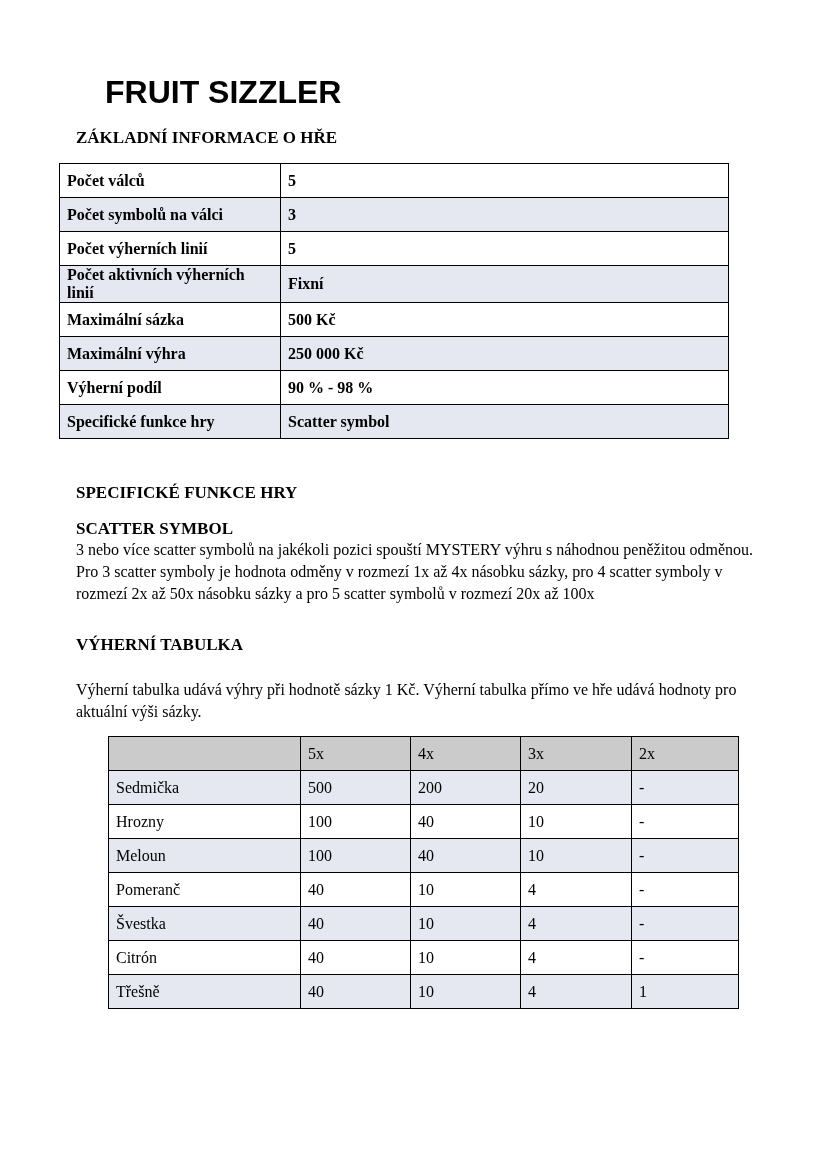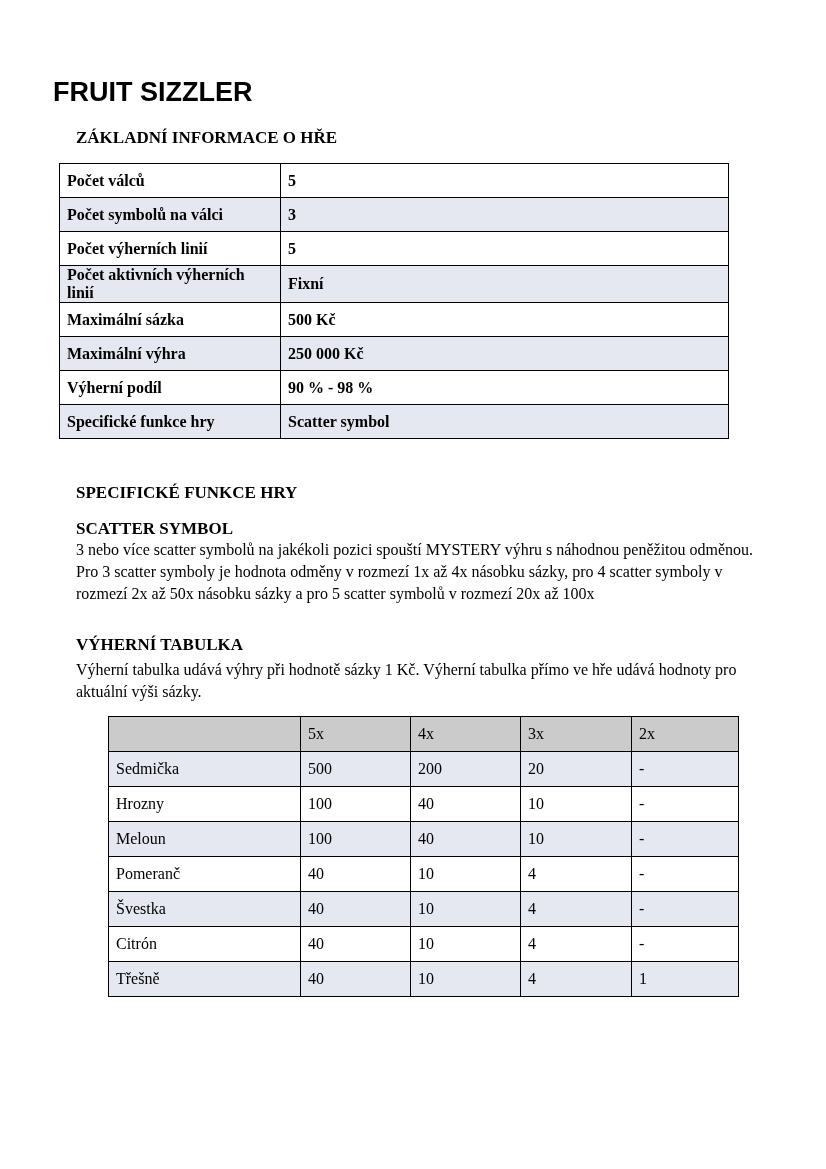--- a/index.html
+++ b/index.html
@@ -11,42 +11,42 @@
     font-family: "Liberation Serif", serif;
   }
   .page {
     position: relative;
     width: 826px; height: 1169px;
     background: var(--page-bg, #fff);
     overflow: hidden;
   }
   h1.doc-title {
     font-family: "Liberation Sans", sans-serif;
-    font-size: 27px; font-weight: bold;
+    font-size: 32px; font-weight: bold;
     line-height: 28px;
-    margin: 78px 0 0 53px;
+    margin: 78px 0 0 105px;
   }
   h2.section-heading {
     font-size: 17px; font-weight: bold;
     line-height: 20px;
     margin: 22px 0 0 76px;
   }
   h2.features-heading { margin-top: 44px; }
   h2.paytable-heading { margin-top: 30px; }
   h3.sub-heading {
     font-size: 17px; font-weight: bold;
     line-height: 20px;
     margin: 16px 0 0 76px;
   }
   p.body-text {
     font-size: 16px; line-height: 22px;
     margin: 0 0 0 76px;
     width: 684px;
   }
-  p.paytable-desc { margin-top: 4px; }
+  p.paytable-desc { margin-top: 24px; }
 
   table.info-table {
     border-collapse: collapse;
     table-layout: fixed;
     margin: 15px 0 0 59px;
     width: 669px;
     font-weight: bold;
   }
   table.info-table td {
     border: 1px solid var(--border-color, #000);
@@ -59,21 +59,21 @@
 
   table.pay-table {
     border-collapse: collapse;
     table-layout: fixed;
     margin: 13px 0 0 108px;
     width: 630px;
   }
   table.pay-table th, table.pay-table td {
     border: 1px solid var(--border-color, #000);
     height: 34px;
-    padding: 8px 7px;
+    padding: 0 7px;
     font-size: 16px;
     font-weight: normal;
     text-align: left;
     vertical-align: middle;
   }
   table.pay-table thead th { background: var(--hdr-bg, #cbcbcb); }
   table.pay-table tbody tr:nth-child(odd) { background: var(--alt-bg, #e5e7f1); }
 </style>
 </head>
 <body>

